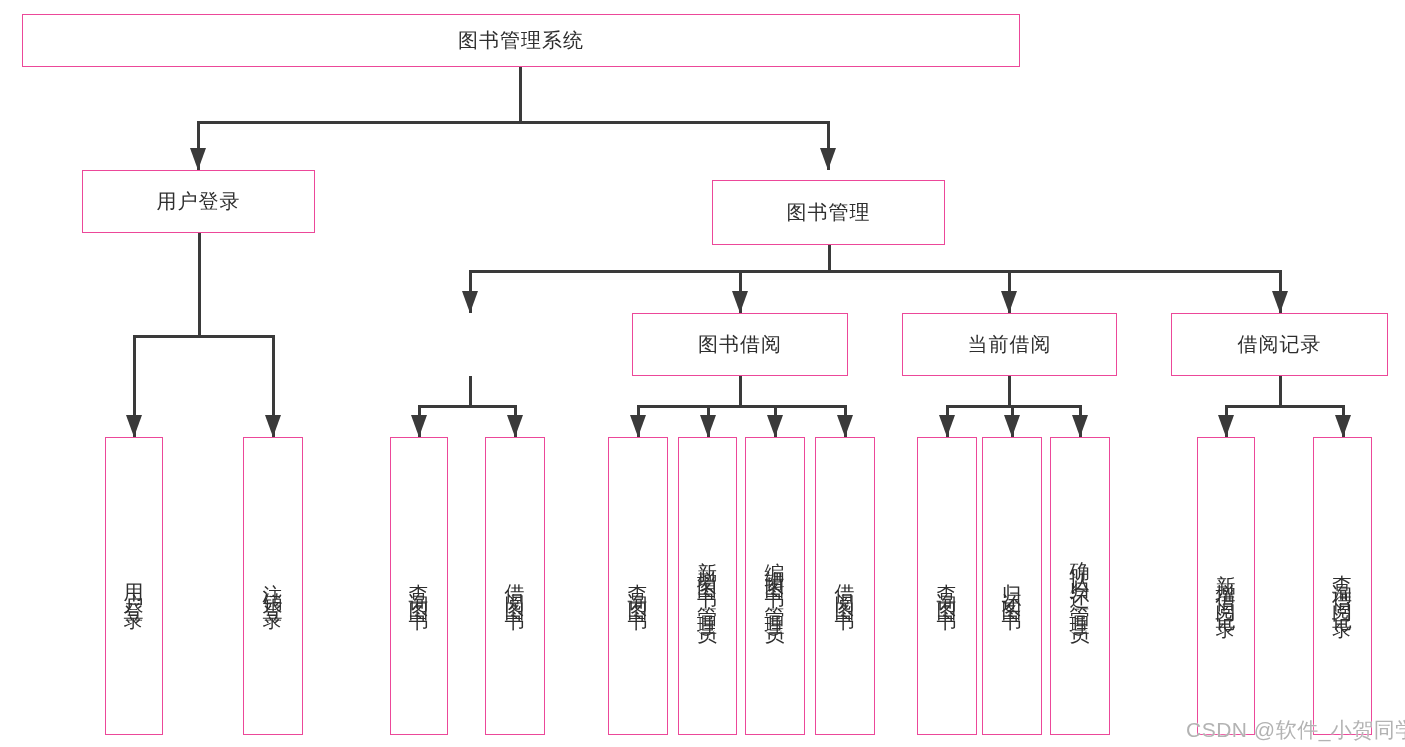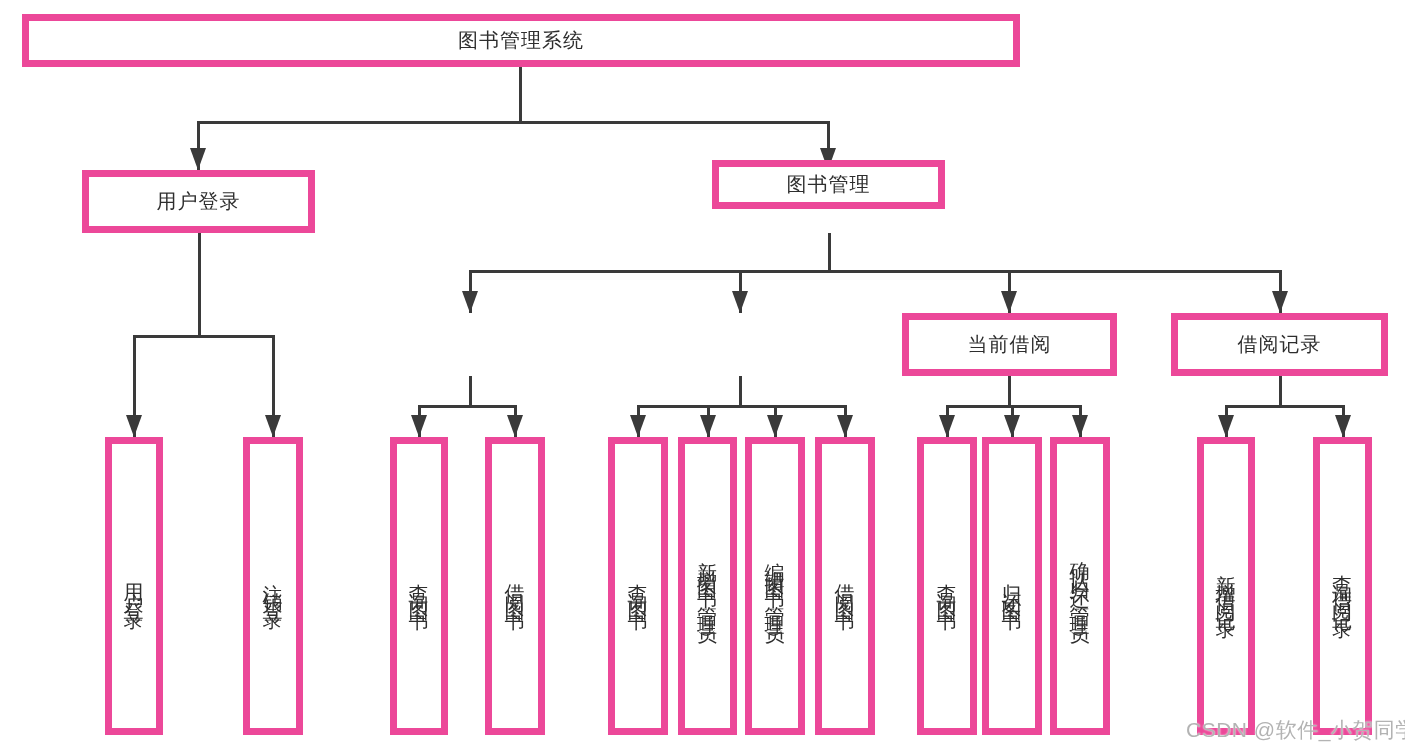--- a/index.html
+++ b/index.html
@@ -3,21 +3,21 @@
 <meta charset="utf-8">
 <style>
   html,body { margin:0; padding:0; background:#ffffff; }
   .canvas {
     position:relative; width:1405px; height:747px; background:#ffffff;
     font-family:"Liberation Sans","DejaVu Sans",sans-serif;
     overflow:hidden;
   }
   .node {
     position:absolute; box-sizing:border-box;
-    border:7px solid #ec4899; background:#ffffff;
+    border:1px solid #ec4899; background:#ffffff;
     display:flex; align-items:center; justify-content:center;
     color:#2e2e2e; font-size:20px; letter-spacing:1px;
     z-index:2;
   }
   .leaf span {
     writing-mode:vertical-rl;
     letter-spacing:9px;
     line-height:1;
     display:block;
   }
@@ -93,22 +93,23 @@
       <div class="arrow" style="left: 939px; top: 415px;"></div>
       <div class="arrow" style="left: 1004px; top: 415px;"></div>
       <div class="arrow" style="left: 1072px; top: 415px;"></div>
       <div class="arrow" style="left: 1218px; top: 415px;"></div>
       <div class="arrow" style="left: 1335px; top: 415px;"></div>
     </div>
 
   <div class="node" style="left:22px;top:14px;width:998px;height:53px;">图书管理系统</div>
 
   <div class="node" style="left:82px;top:170px;width:233px;height:63px;">用户登录</div>
-  <div class="node" style="left:712px;top:160px;width:233px;height:49px;">图书管理</div>
+  <div class="node" style="left:712px;top:180px;width:233px;height:65px;">图书管理</div>
 
+  <div class="node" style="left:632px;top:313px;width:216px;height:63px;">图书借阅</div>
   <div class="node" style="left:902px;top:313px;width:215px;height:63px;">当前借阅</div>
   <div class="node" style="left:1171px;top:313px;width:217px;height:63px;">借阅记录</div>
 
   <div class="node leaf" style="left:105px;top:437px;width:58px;height:298px;">
     <span>用户登录</span>
   </div>
   <div class="node leaf" style="left:243px;top:437px;width:60px;height:298px;">
     <span>注销登录</span>
   </div>
 

